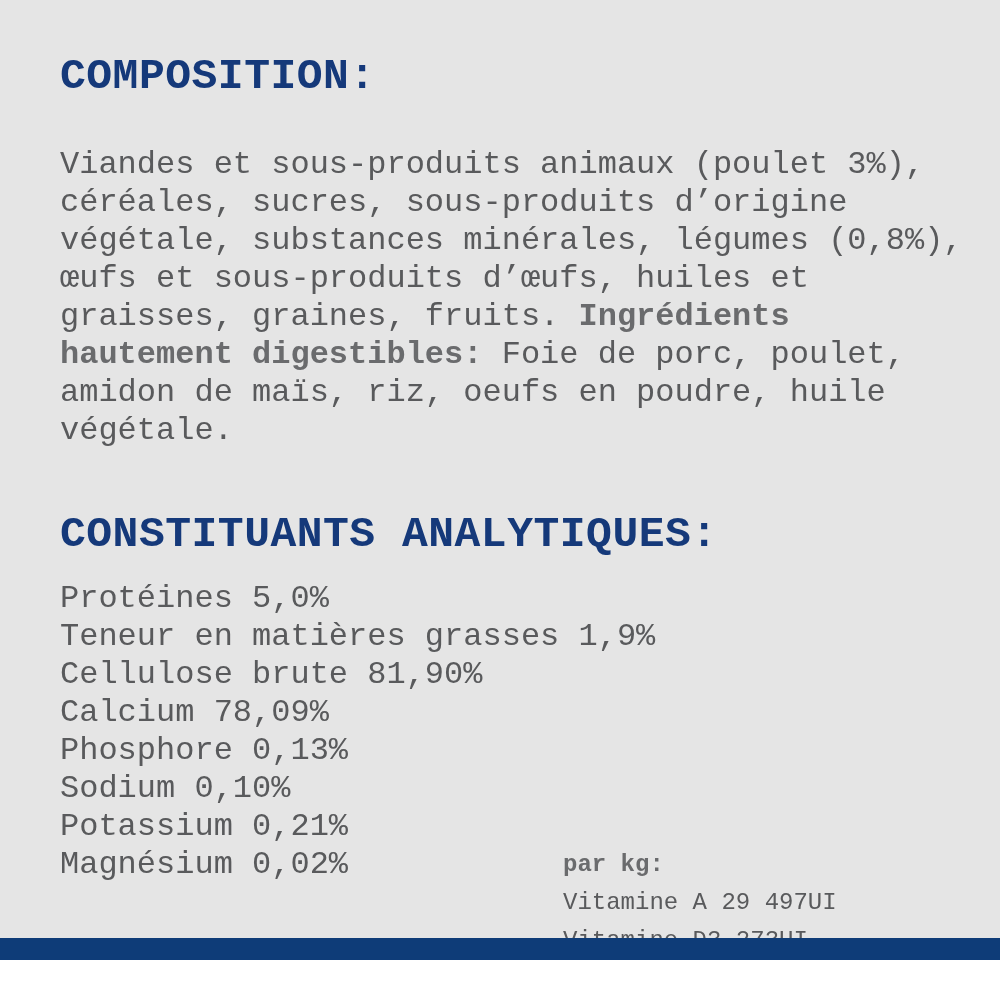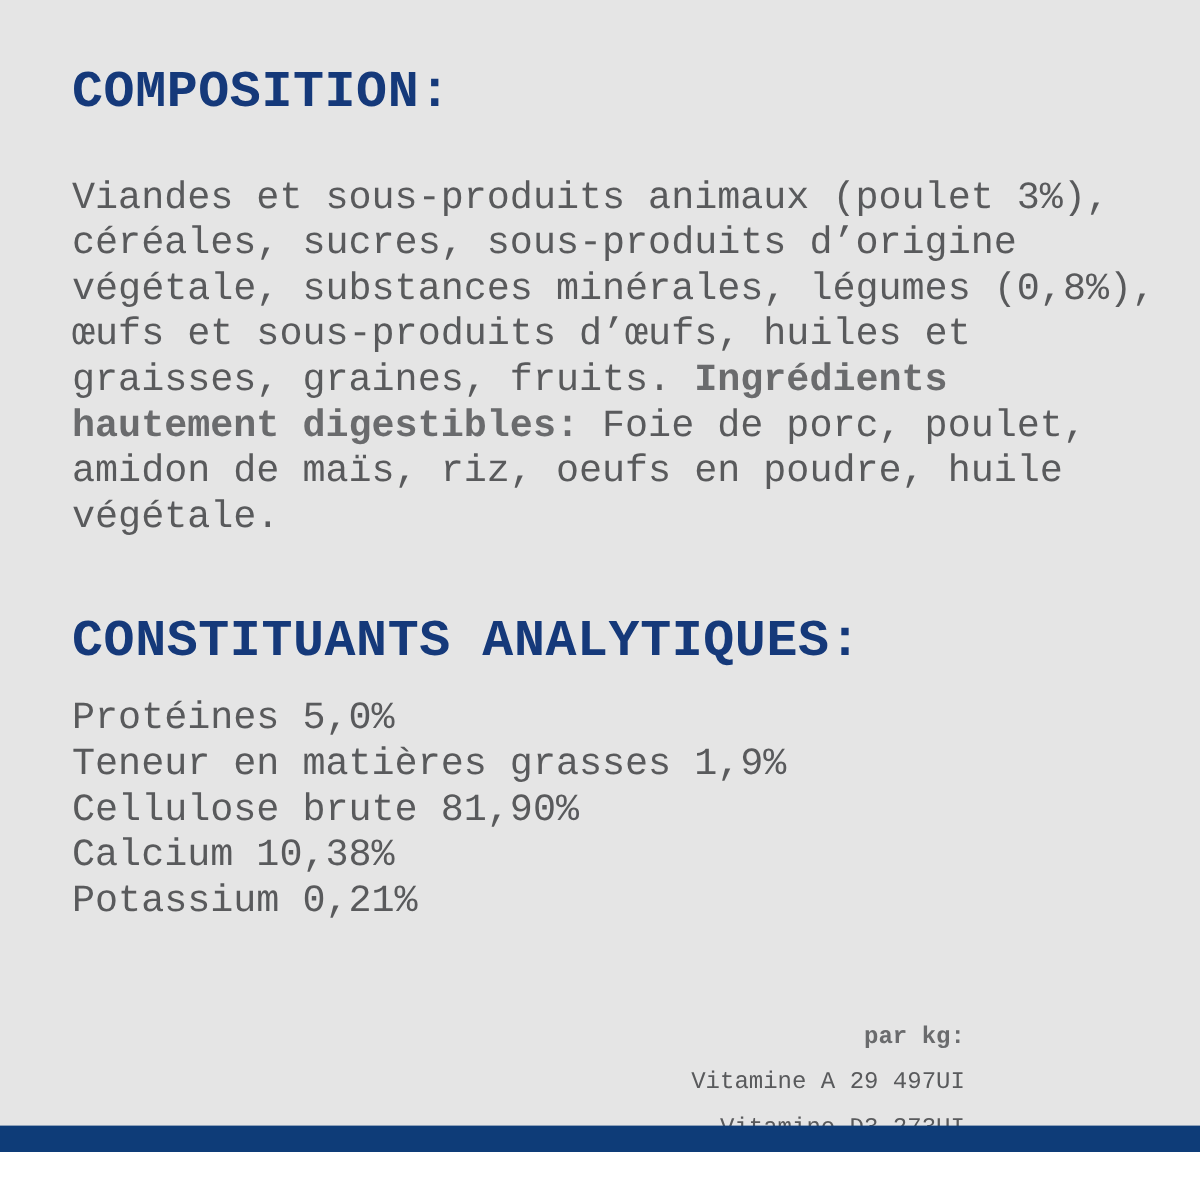--- a/index.html
+++ b/index.html
@@ -41,27 +41,26 @@
     position: absolute;
     left: 60px;
     top: 580px;
     color: #595a5c;
     font-size: 32px;
     line-height: 38px;
     font-weight: 400;
   }
   .per-kg {
     position: absolute;
-    left: 576px;
+    left: 563px;
     top: 846px;
     color: #595a5c;
-    font-size: 20px;
+    font-size: 24px;
     line-height: 38px;
     font-weight: 400;
-    text-align: right;
   }
   .per-kg-title {
     font-weight: 700;
     color: #6a6b6d;
   }
   .footer-bar {
     position: absolute;
     left: 0;
     bottom: 0;
     width: 1000px;
@@ -77,22 +76,25 @@
   <h1 class="section-title composition-title">COMPOSITION:</h1>
 
   <p class="body-text"><span>Viandes et sous-produits animaux (poulet 3%), céréales, sucres, sous-produits d’origine végétale, substances minérales, légumes (0,8%), œufs et sous-produits d’œufs, huiles et graisses, graines, fruits. </span><span class="ingredients-label">Ingrédients hautement digestibles:</span><span> Foie de porc, poulet, amidon de maïs, riz, oeufs en poudre, huile végétale.</span></p>
 
   <h1 class="section-title analytics-title">CONSTITUANTS ANALYTIQUES:</h1>
 
   <div class="analytics-list">
     <div>Protéines 5,0%</div>
     <div>Teneur en matières grasses 1,9%</div>
     <div>Cellulose brute 81,90%</div>
-    <div>Calcium 10,38%</div>
+    <div>Calcium 78,09%</div>
+    <div>Phosphore 0,13%</div>
+    <div>Sodium 0,10%</div>
     <div>Potassium 0,21%</div>
+    <div>Magnésium 0,02%</div>
   </div>
 
   <div class="per-kg">
     <div class="per-kg-title">par kg:</div>
     <div>Vitamine A 29 497UI</div>
     <div>Vitamine D3 273UI</div>
   </div>
 
   <div class="footer-bar"></div>
 

